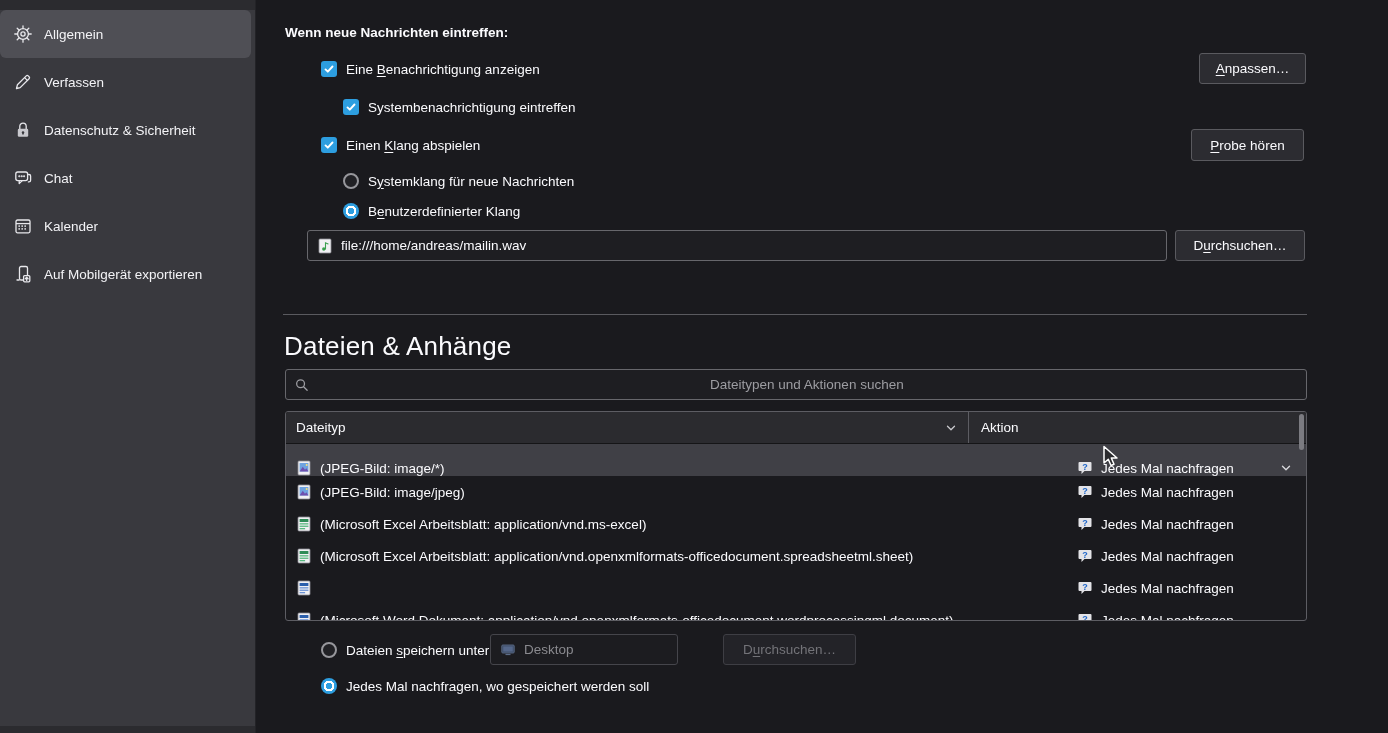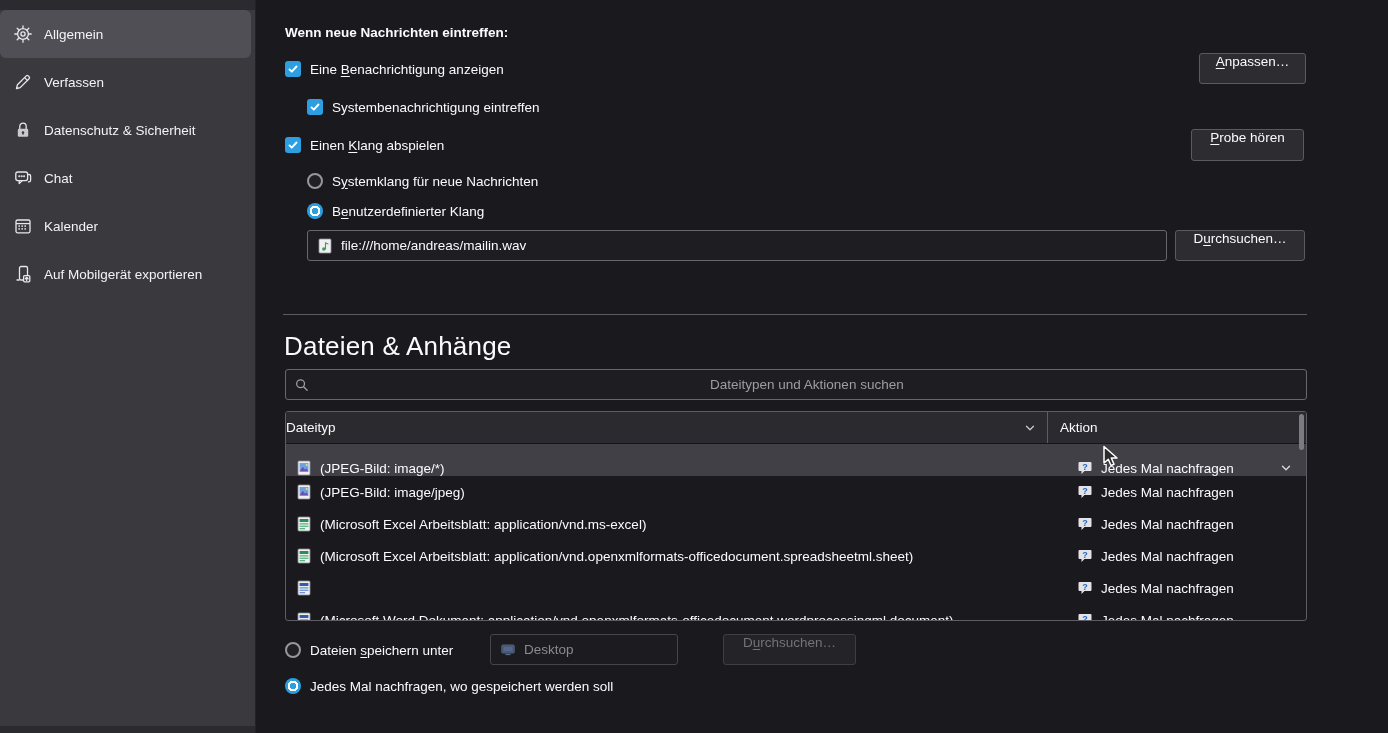--- a/index.html
+++ b/index.html
@@ -14,48 +14,48 @@
   .page { position:absolute; inset:0; }
 
   
   .sidebar { position:absolute; left:0; top:0; width:256px; height:733px; background:#39393e; border-right:1px solid #232327; }
   .sidebar .edge-top { position:absolute; left:0; top:0; width:100%; height:10px; background:#2b2b2f; }
   .sidebar .edge-bottom { position:absolute; left:0; bottom:0; width:100%; height:7px; background:#2b2b2f; }
   .side-item { position:absolute; left:0; width:251px; height:48px; display:flex; align-items:center; gap:11px; padding-left:13px; border-radius:6px; cursor:default; }
   .side-item.selected { background:#4f4f55; }
   .side-item svg { flex:0 0 auto; }
   .side-item .label { color:#f3f3f6; }
-  .ctl-row { position:absolute; display:flex; align-items:center; gap:9px; height:18px; white-space:nowrap; }
+  .ctl-row { position:absolute; display:flex; align-items:center; gap:9px; height:18px; white-space:nowrap;margin-left:36px; }
   .h1 { position:absolute; font-weight:700; }
   .h2 { position:absolute; font-size:26px; font-weight:300; letter-spacing:.2px; color:#fbfbfe; }
   .ak { text-decoration:underline; text-underline-offset:2px; }
 
   .cb { width:16px; height:16px; border-radius:3px; background:#2d9ee0; display:flex; align-items:center; justify-content:center; flex:0 0 auto; }
   .radio { width:16px; height:16px; border-radius:50%; flex:0 0 auto; }
   .radio.off { border:2px solid #97979c; background:#212125; }
   .radio.on  { background:radial-gradient(circle, #2d9ee0 0 3px, #ffffff 3px 5.2px, #2d9ee0 5.2px 8px); }
 
   .btn { position:absolute; background:#2c2c31; border:1px solid #5a5a5f; border-radius:3px;
-         display:flex; justify-content:center; color:#fbfbfe; cursor:default; }
+         display:flex; align-items:center; justify-content:center; color:#fbfbfe; cursor:default; }
   .btn.disabled { background:#232328; border-color:#3e3e44; color:#737378; }
 
   .input { position:absolute; background:#1e1e22; border:1px solid #67676c; border-radius:3px;
            display:flex; align-items:center; gap:8px; padding:0 9px; white-space:nowrap; overflow:hidden; }
   .input.disabled { border-color:#45454b; color:#8a8a8f; background:#1c1c20; }
   .input input { background:transparent; border:none; outline:none; color:#fbfbfe; font:inherit; width:100%;text-align:center; }
   .input input::placeholder { color:#9d9da2; }
 
   .hr { position:absolute; height:1px; background:#5a5a5f; }
 
   
   .table { position:absolute; left:285px; top:411px; width:1022px; height:210px;
            border:1px solid #5d5d63; border-radius:3px; overflow:hidden; background:#1a1a1e; }
   .thead { height:32px; background:#2b2b2f; display:flex; border-bottom:1px solid #151517; }
   .th { display:flex; align-items:center; }
-  .th.type { width:762px; position:relative; border-right:1px solid #5d5d63; }
+  .th.type { width:683px; padding-left:10px; position:relative; border-right:1px solid #5d5d63; }
   .th.type .sort-chev { position:absolute; right:11px; top:10px; }
   .th.action { flex:1; padding-left:12px; }
   .trow { height:32px; display:flex; align-items:center; }
   .trow.hover { background:#404046;align-items:flex-end; }
   .cell { display:flex; align-items:center; gap:8px; white-space:nowrap; }
   .cell.type { width:779px; padding-left:10px; overflow:hidden; }
   .cell.action { flex:1; padding-left:12px; }
   .dd-chev { margin-left:auto; margin-right:14px; }
   .sb-thumb { position:absolute; right:2px; top:2px; width:5px; height:36px; border-radius:3px; background:#7b7b81; }
 

